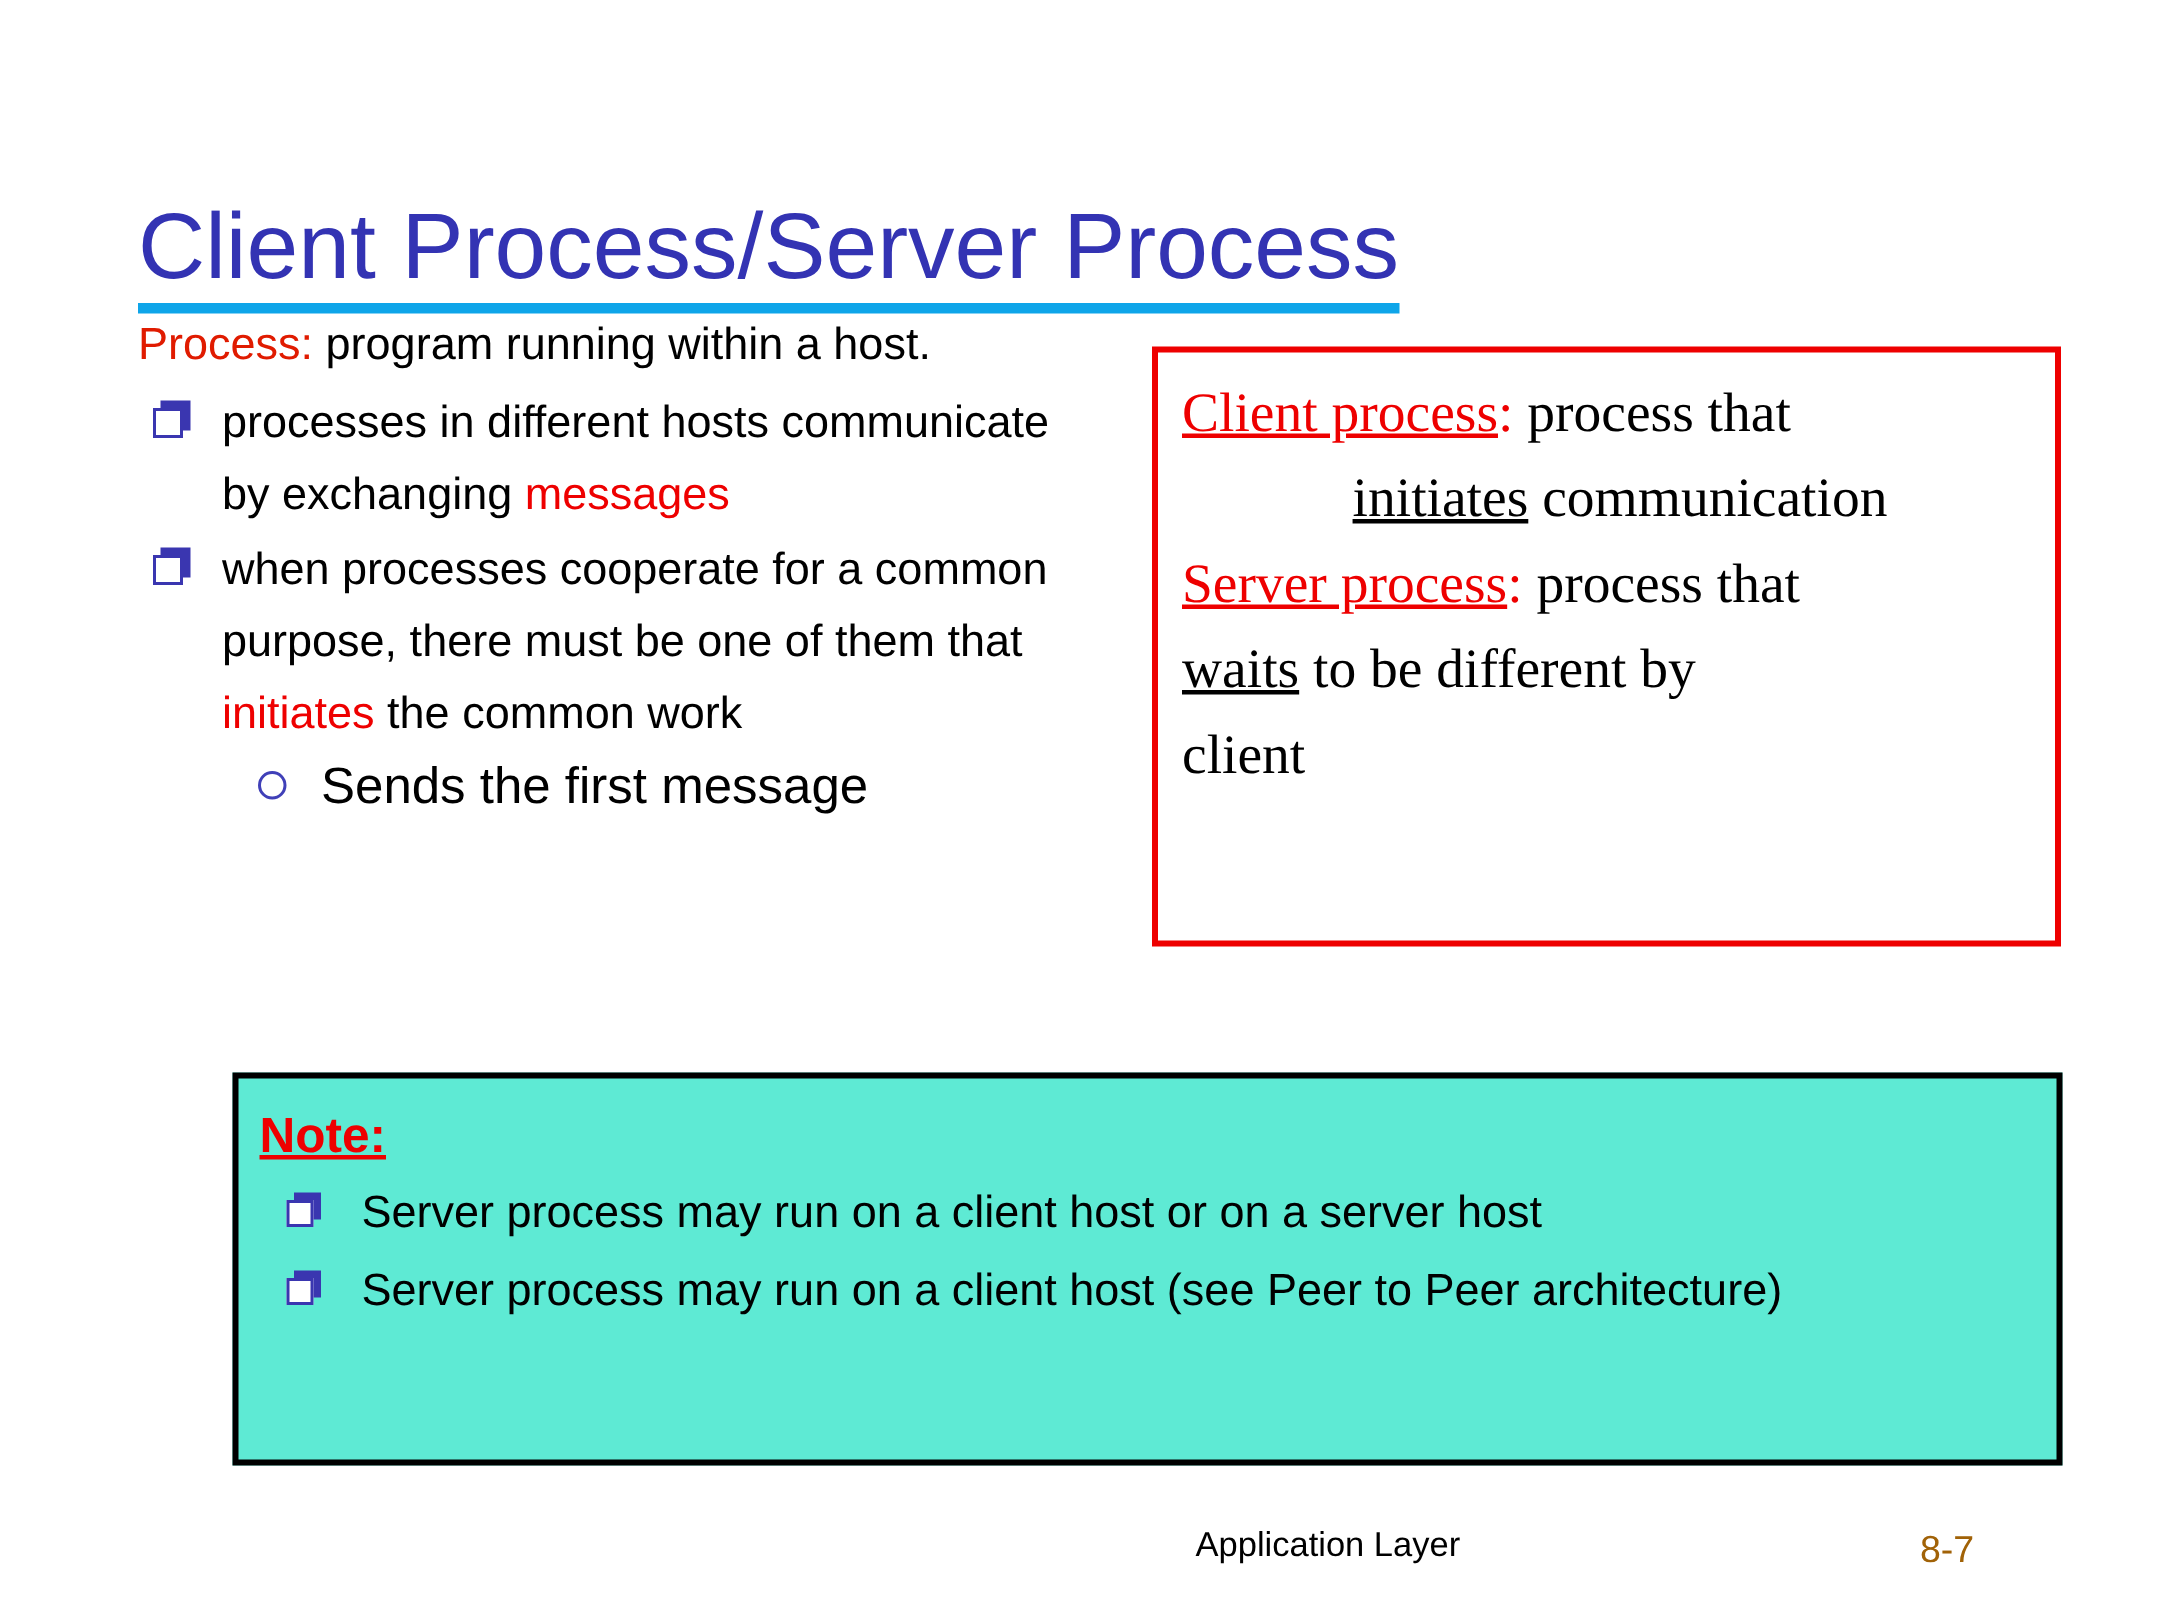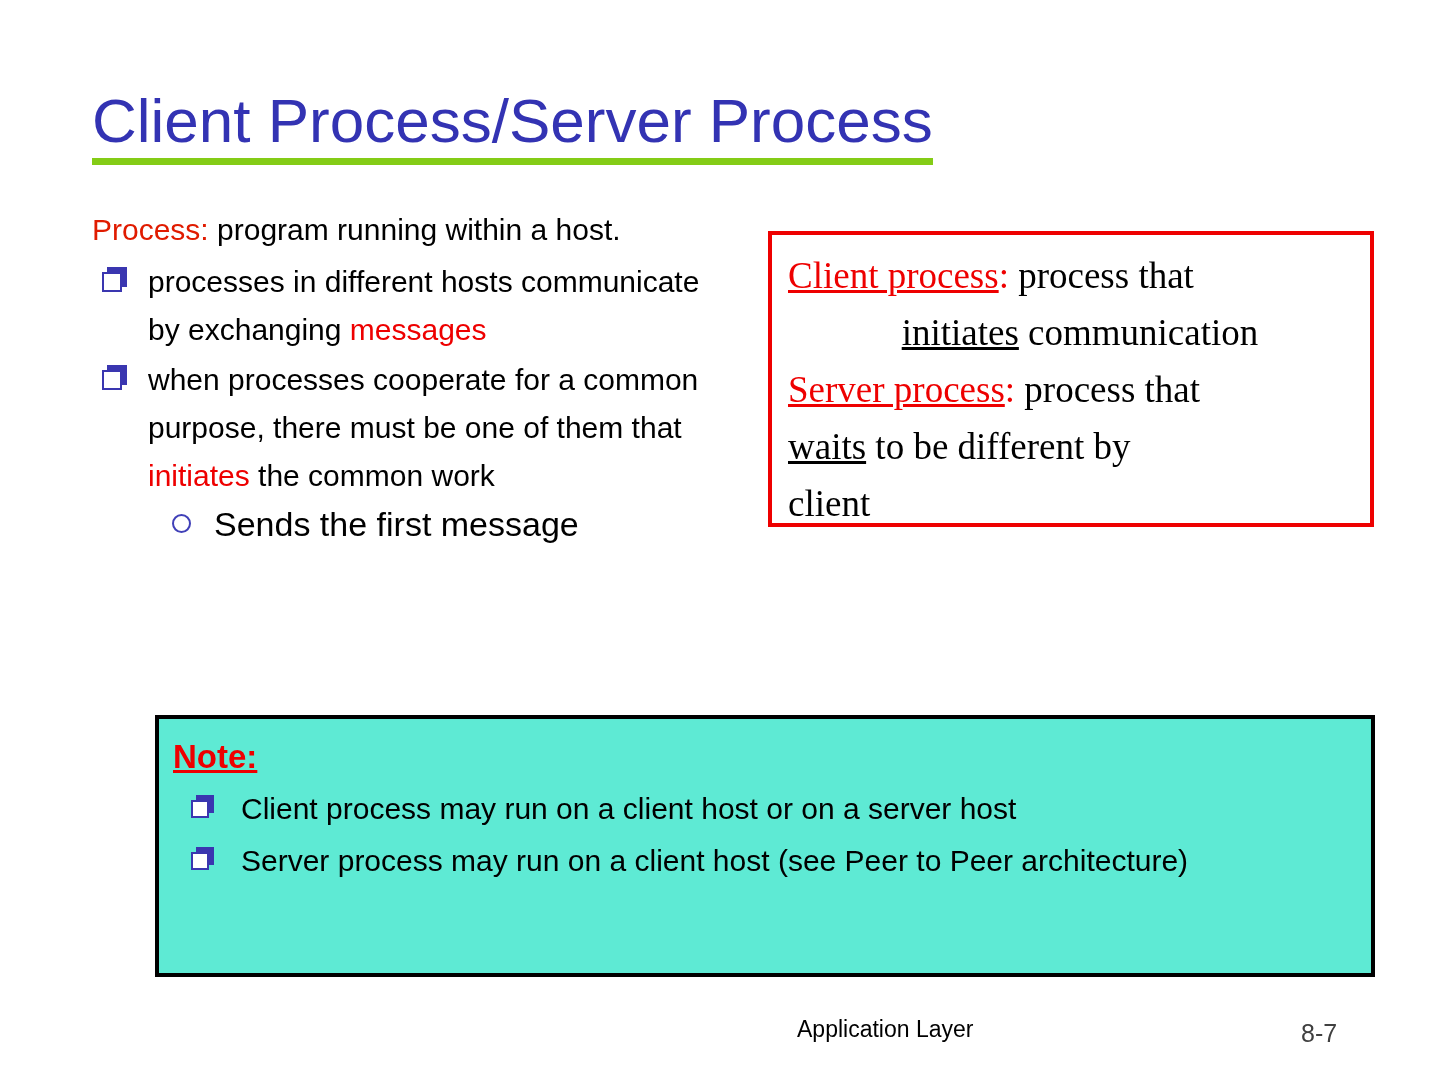--- a/index.html
+++ b/index.html
@@ -26,22 +26,23 @@
     font-family: "Liberation Sans", sans-serif;
     font-size: 62px;
     line-height: 70px;
     font-weight: 400;
     color: #3333b3;
     white-space: nowrap;
     letter-spacing: 0px;
   }
   #slide-title .title-text {
     display: inline-block;
-    border-bottom: 7px solid #84cc16;
+    border-bottom: 7px solid #0ea5e9;
     padding-bottom: 2px;
+    margin-top: 44px;
   }
 
   
   #left-column {
     position: absolute;
     left: 92px;
     top: 206px;
     width: 620px;
     font-size: 30px;
     line-height: 48px;
@@ -109,21 +110,21 @@
     border: 2px solid #3a36b0;
     box-sizing: border-box;
   }
 
   
   #definition-box {
     position: absolute;
     left: 768px;
     top: 231px;
     width: 606px;
-    height: 296px;
+    height: 400px;
     border: 4px solid #ee0000;
     box-sizing: border-box;
     background: #ffffff;
   }
   #definition-box .defn-text {
     position: absolute;
     left: 16px;
     top: 12px;
     right: 10px;
     font-family: "Liberation Serif", serif;
@@ -184,22 +185,21 @@
     line-height: 30px;
     color: #000000;
     text-align: right;
   }
   #footer-page {
     position: absolute;
     left: 1280px;
     top: 1018px;
     font-size: 25px;
     line-height: 30px;
-    color: #404040;
-    margin-left: 21px;
+    color: #a16207;
   }
 </style>
 </head>
 <body>
 
 <div id="slide-title">
   <span class="title-text">Client Process/Server  Process</span>
 </div>
 
 <div id="left-column">
@@ -251,21 +251,21 @@
       <span class="nt">Note:</span>
     </div>
 
     <div class="note-bullet-row">
       <span class="bullet-mark">
         <span class="sq-bullet">
             <span class="shadow"></span>
             <span class="face"></span>
           </span>
       </span>
-      <span>Client process may run on a client host or on a server host</span>
+      <span>Server process may run on a client host or on a server host</span>
     </div>
 
     <div class="note-bullet-row">
       <span class="bullet-mark">
         <span class="sq-bullet">
             <span class="shadow"></span>
             <span class="face"></span>
           </span>
       </span>
       <span>Server process may run on a client host (see Peer to Peer architecture)</span>

